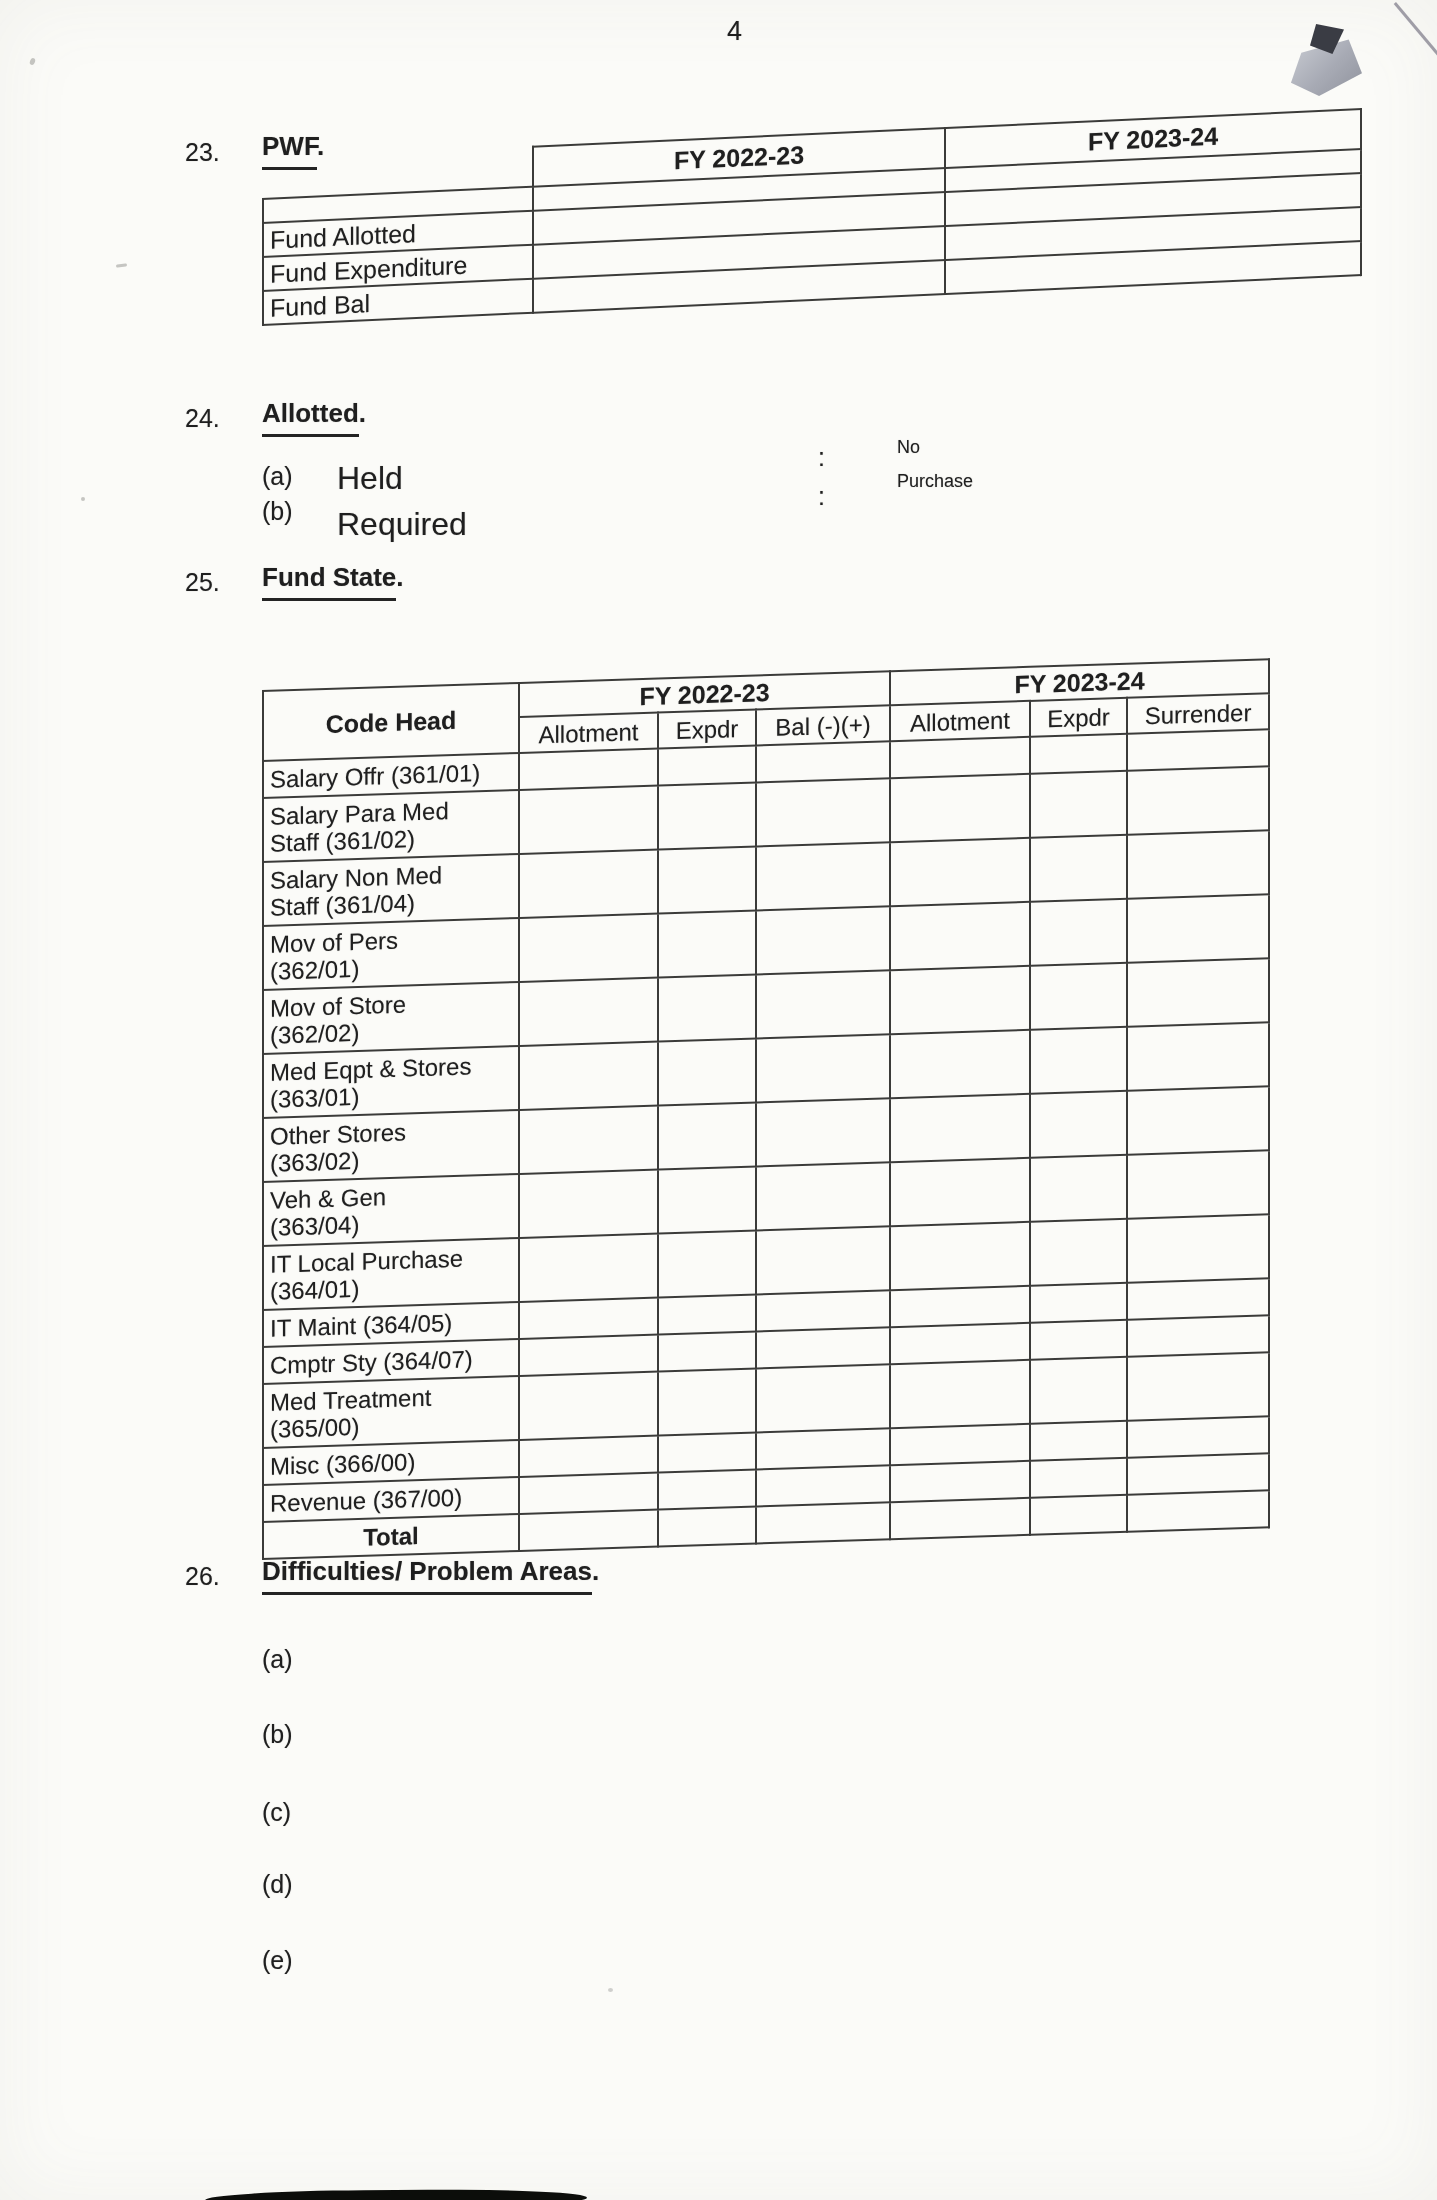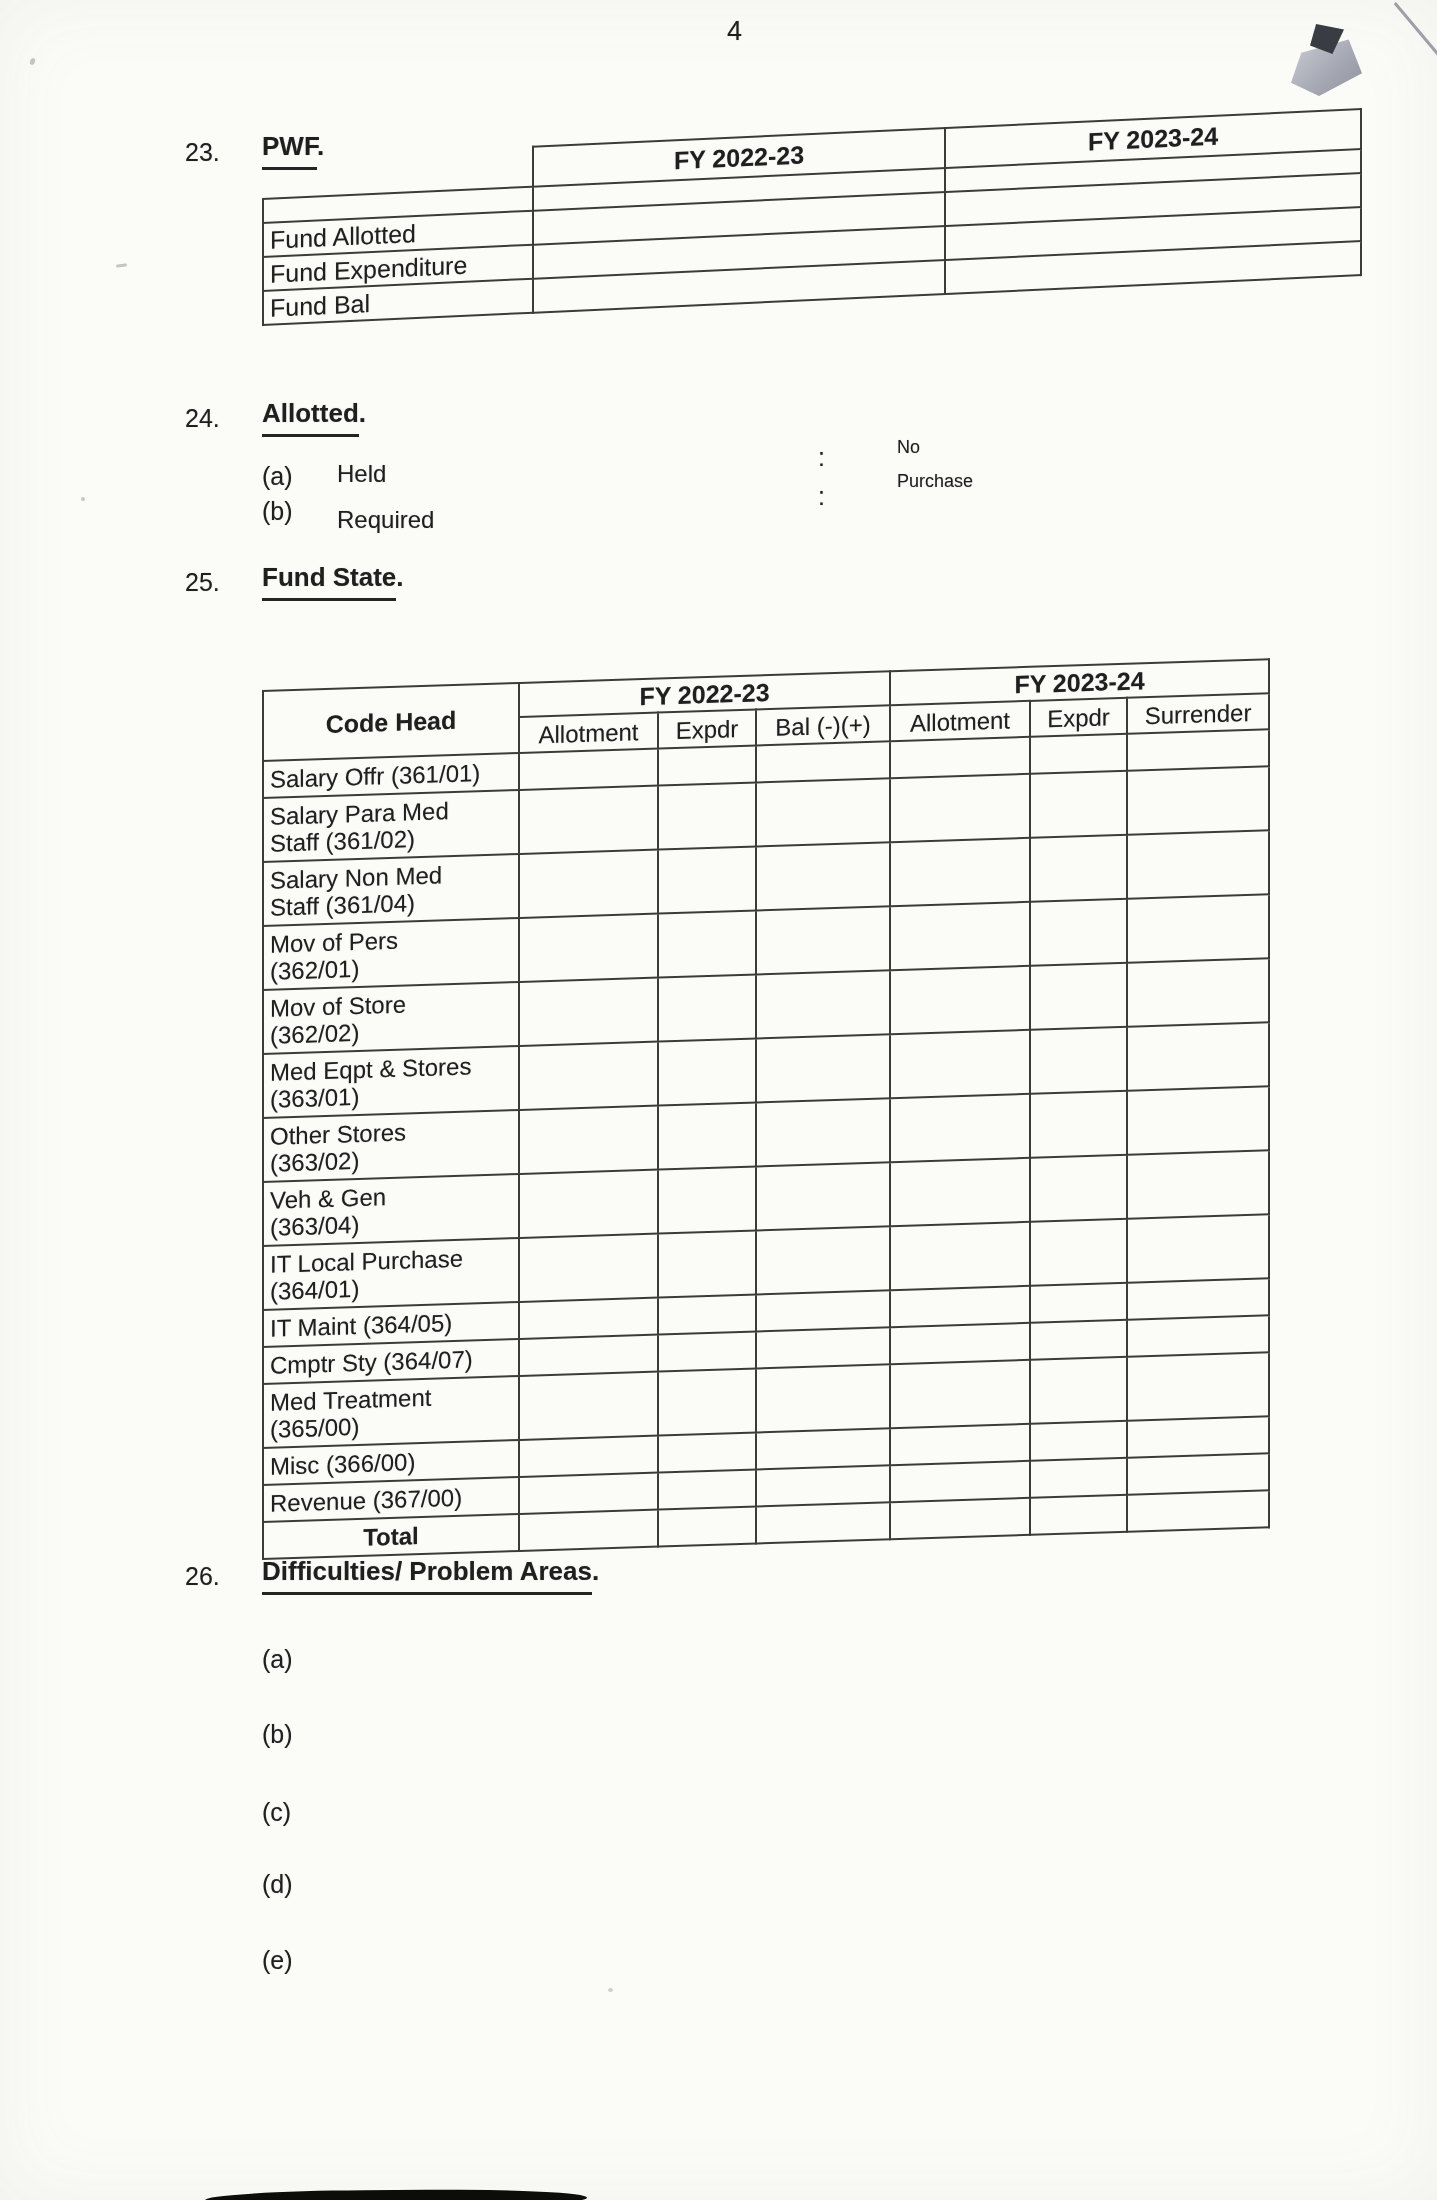--- a/index.html
+++ b/index.html
@@ -42,21 +42,21 @@
               transform:skewY(-1.8deg); transform-origin:0 0; }
   .fund-table{ width:1006px; }
   .fund-table thead th{ text-align:center; }
   .fund-table .group-h{ height:34px; font-size:25px; font-weight:bold; }
   .fund-table .corner-h{ font-size:25px; font-weight:bold; }
   .fund-table .sub-h{ height:36px; font-weight:normal; font-size:24px; }
   .fund-table td{ padding:4px 6px; }
 
   
   .amen-index{ position:absolute; left:262px; font-size:25px; }
-  .amen-label{ position:absolute; left:337px; font-size:24px; }
+  .amen-label{ position:absolute; left:337px; font-size:32px; }
   .amen-sep{ position:absolute; left:818px; font-size:25px; }
   .amen-value{ position:absolute; left:897px; font-size:18px; }
 
   
   .diff-item{ position:absolute; left:262px; font-size:25px; }
 
   
   .corner-fold{ position:absolute; left:1288px; top:24px; width:74px; height:72px; }
   .corner-fold .fold-light{
     position:absolute; left:0; top:12px; width:74px; height:60px;

